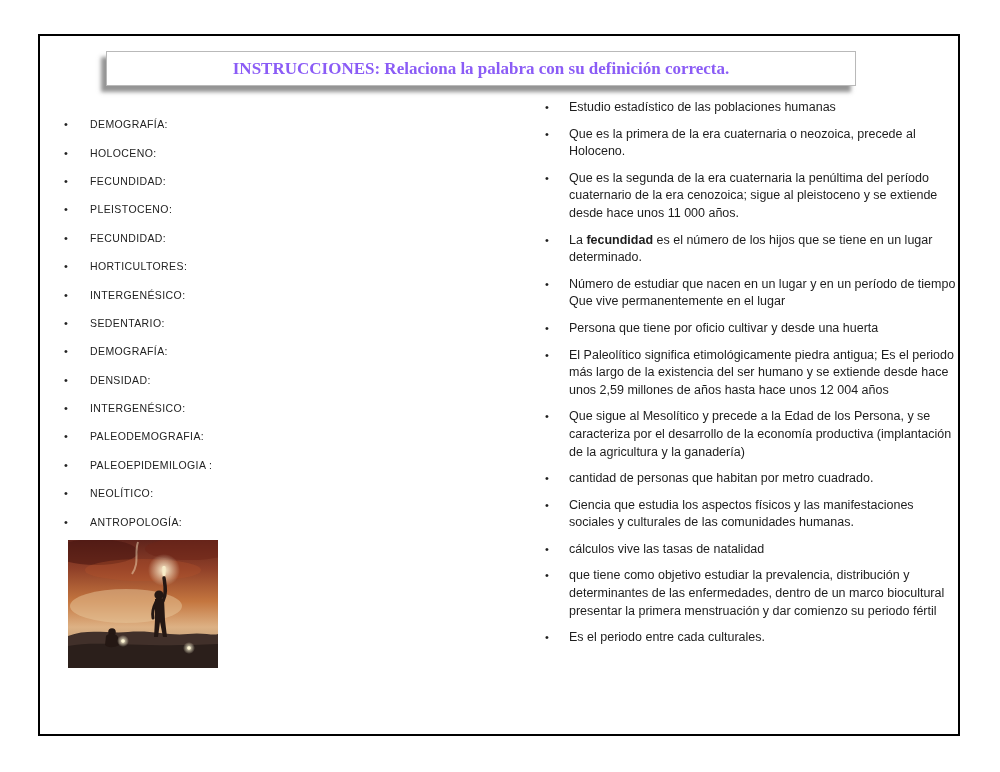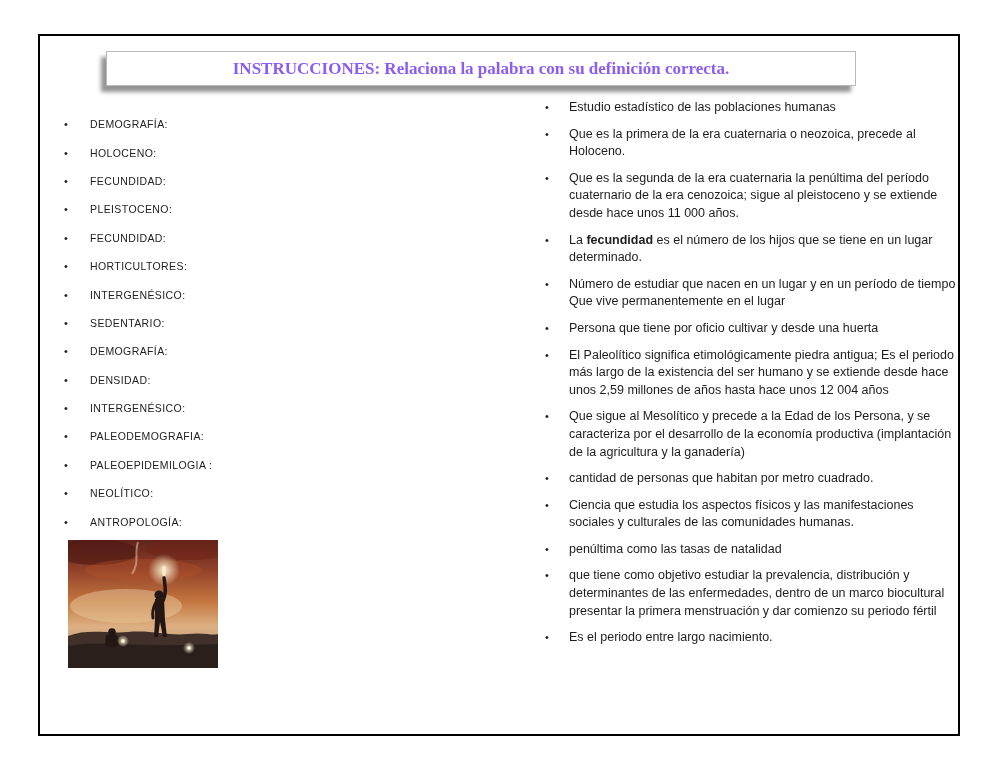--- a/index.html
+++ b/index.html
@@ -227,23 +227,23 @@
   <li>
       <span class="bullet">•</span>
       <span class="def-text">cantidad de personas que habitan por metro cuadrado.</span>
     </li>
   <li>
       <span class="bullet">•</span>
       <span class="def-text">Ciencia que estudia los aspectos físicos y las manifestaciones sociales y culturales de las comunidades humanas.</span>
     </li>
   <li>
       <span class="bullet">•</span>
-      <span class="def-text">penúltima como las tasas de natalidad</span>
+      <span class="def-text">cálculos vive las tasas de natalidad</span>
     </li>
   <li>
       <span class="bullet">•</span>
       <span class="def-text">que tiene como objetivo estudiar la prevalencia, distribución y determinantes de las enfermedades, dentro de un marco biocultural presentar la primera menstruación y dar comienzo su periodo fértil</span>
     </li>
   <li>
       <span class="bullet">•</span>
-      <span class="def-text">Es el periodo entre largo nacimiento.</span>
+      <span class="def-text">Es el periodo entre cada culturales.</span>
     </li>
 </ul>
 
 </body></html>

